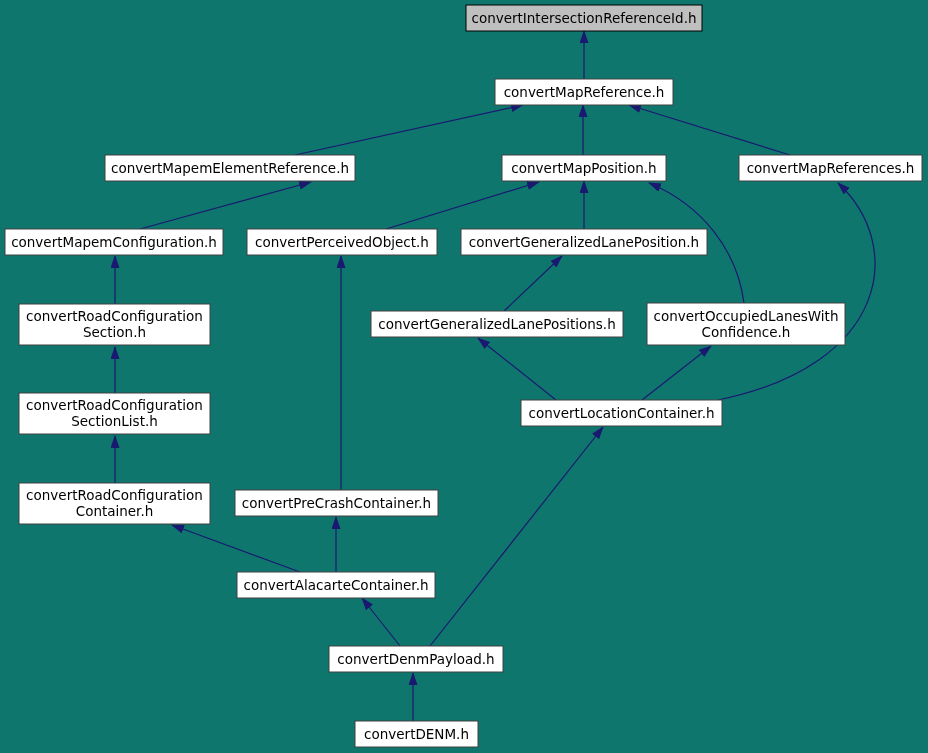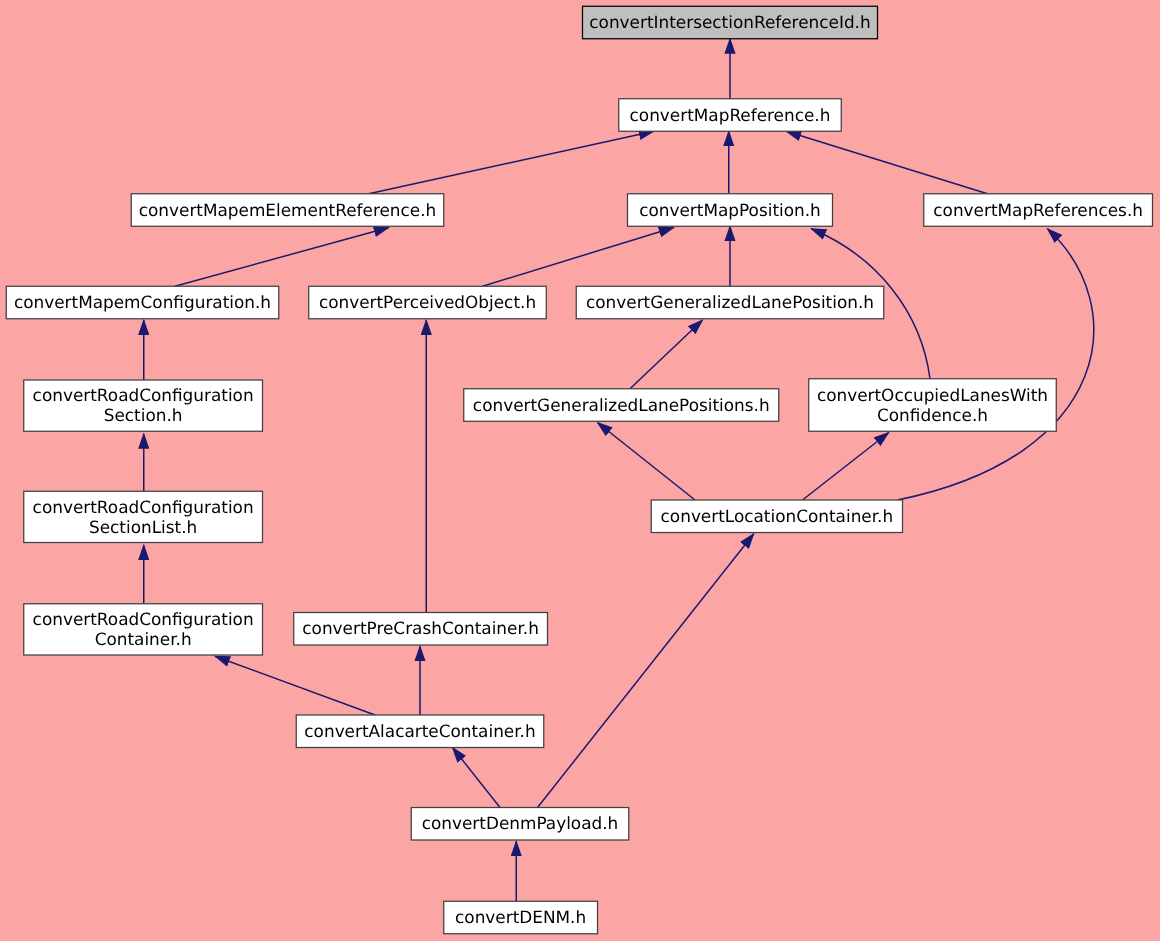--- a/index.html
+++ b/index.html
@@ -5,21 +5,21 @@
   html, body {
     margin: 0;
     padding: 0;
     background: #ffffff;
     font-family: "DejaVu Sans", sans-serif;
   }
   #stage {
     position: relative;
     width: 928px;
     height: 753px;
-    background: #fca5a5;
+    background: #0f766e;
     overflow: hidden;
   }
   #graph { display: block; }
   .edge {
     fill: none;
     stroke-width: 1.2px;
   }
   .node-rect { stroke-width: 1px; }
   .node-label {
     font-family: "DejaVu Sans", sans-serif;

